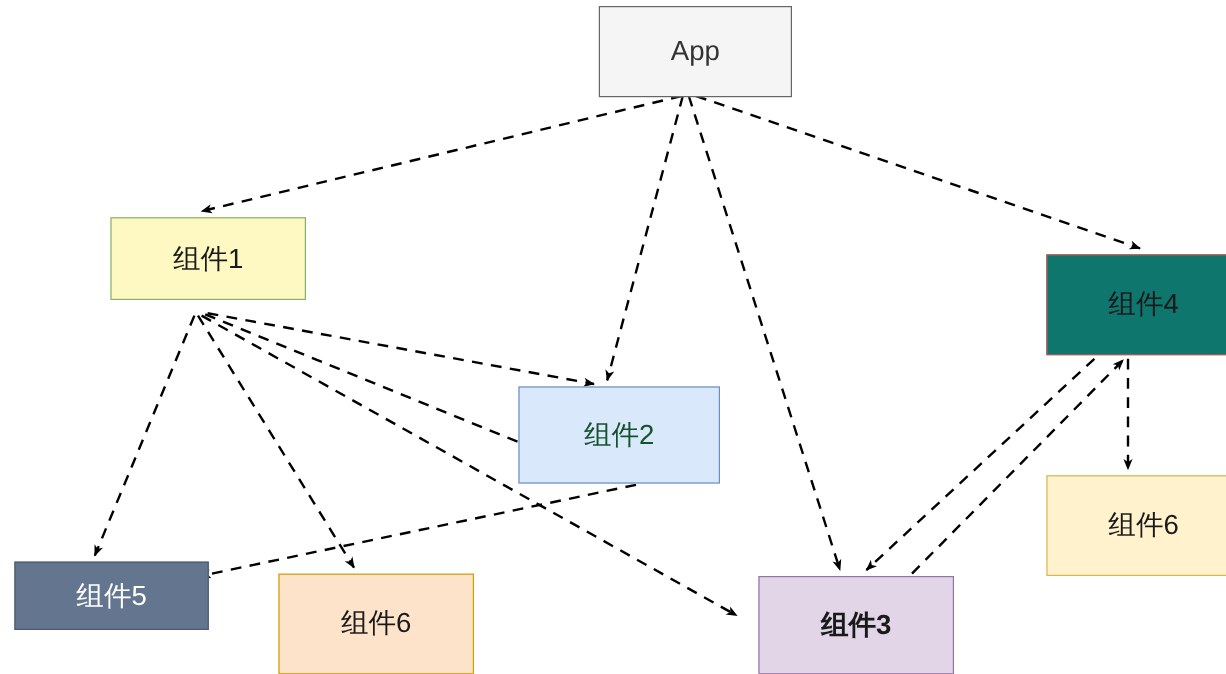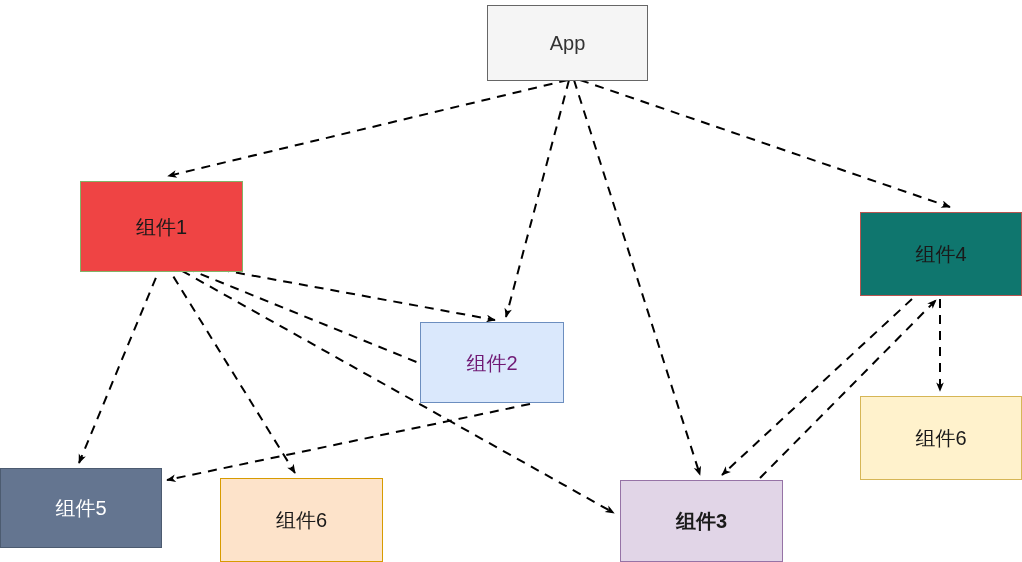--- a/index.html
+++ b/index.html
@@ -24,28 +24,29 @@
     width: 1022px;
     height: 562px;
     pointer-events: none;
   }
   .node {
     position: absolute;
     box-sizing: border-box;
     display: flex;
     align-items: center;
     justify-content: center;
-    font-size: 20px;
+    font-size: 23px;
     line-height: 1.2;
     color: #1a1a1a;
     border-style: solid;
     border-width: 1.6px;
     text-align: center;
     white-space: nowrap;
     user-select: none;
+    margin-left: 12px;
   }
   .node-label {
     display: block;
   }
 </style>
 </head>
 <body>
 
 <div id="canvas" style="width: 1022px; height: 562px; background: rgb(255, 255, 255);">
 
@@ -69,33 +70,33 @@
         <line x1="760" y1="478" x2="936" y2="300" stroke="#000000" stroke-width="2" stroke-dasharray="9 7" marker-end="url(#arrow)"></line>
         <line x1="912" y1="299" x2="722" y2="475" stroke="#000000" stroke-width="2" stroke-dasharray="9 7" marker-end="url(#arrow)"></line>
         <line x1="940" y1="299" x2="940" y2="391" stroke="#000000" stroke-width="2" stroke-dasharray="9 7" marker-end="url(#arrow)"></line>
       </g>
   </svg>
 
   <div id="nodes-group">
       <div class="node" style="left: 487px; top: 5px; width: 161px; height: 76px; background: rgb(245, 245, 245); border-color: rgb(102, 102, 102); color: rgb(51, 51, 51);">
         <span class="node-label">App</span>
       </div>
-      <div class="node" style="left: 80px; top: 181px; width: 163px; height: 91px; background: #ef4444; border-color: rgb(130, 179, 102); color: rgb(26, 26, 26);">
+      <div class="node" style="left: 80px; top: 181px; width: 163px; height: 69px; background: #fef9c3; border-color: rgb(130, 179, 102); color: rgb(26, 26, 26);">
         <span class="node-label">组件1</span>
       </div>
-      <div class="node" style="left: 420px; top: 322px; width: 144px; height: 81px; background: rgb(218, 232, 252); border-color: rgb(108, 142, 191); color: #701a75;">
+      <div class="node" style="left: 420px; top: 322px; width: 168px; height: 81px; background: rgb(218, 232, 252); border-color: rgb(108, 142, 191); color: #14532d;">
         <span class="node-label">组件2</span>
       </div>
       <div class="node" style="left: 620px; top: 480px; width: 163px; height: 82px; background: rgb(225, 213, 231); border-color: rgb(150, 115, 166); color: rgb(26, 26, 26); font-weight: bold;">
         <span class="node-label">组件3</span>
       </div>
       <div class="node" style="left: 860px; top: 212px; width: 162px; height: 84px; background: #0f766e; border-color: rgb(184, 84, 80); color: rgb(26, 26, 26);">
         <span class="node-label">组件4</span>
       </div>
-      <div class="node" style="left: 0px; top: 468px; width: 162px; height: 80px; background: rgb(100, 117, 144); border-color: rgb(76, 91, 112); color: rgb(255, 255, 255);">
+      <div class="node" style="left: 0px; top: 468px; width: 162px; height: 57px; background: rgb(100, 117, 144); border-color: rgb(76, 91, 112); color: rgb(255, 255, 255);">
         <span class="node-label">组件5</span>
       </div>
       <div class="node" style="left: 220px; top: 478px; width: 163px; height: 84px; background: rgb(253, 227, 202); border-color: rgb(215, 155, 0); color: rgb(26, 26, 26);">
         <span class="node-label">组件6</span>
       </div>
       <div class="node" style="left: 860px; top: 396px; width: 162px; height: 84px; background: rgb(255, 242, 204); border-color: rgb(214, 182, 86); color: rgb(26, 26, 26);">
         <span class="node-label">组件6</span>
       </div>
     </div>
 

